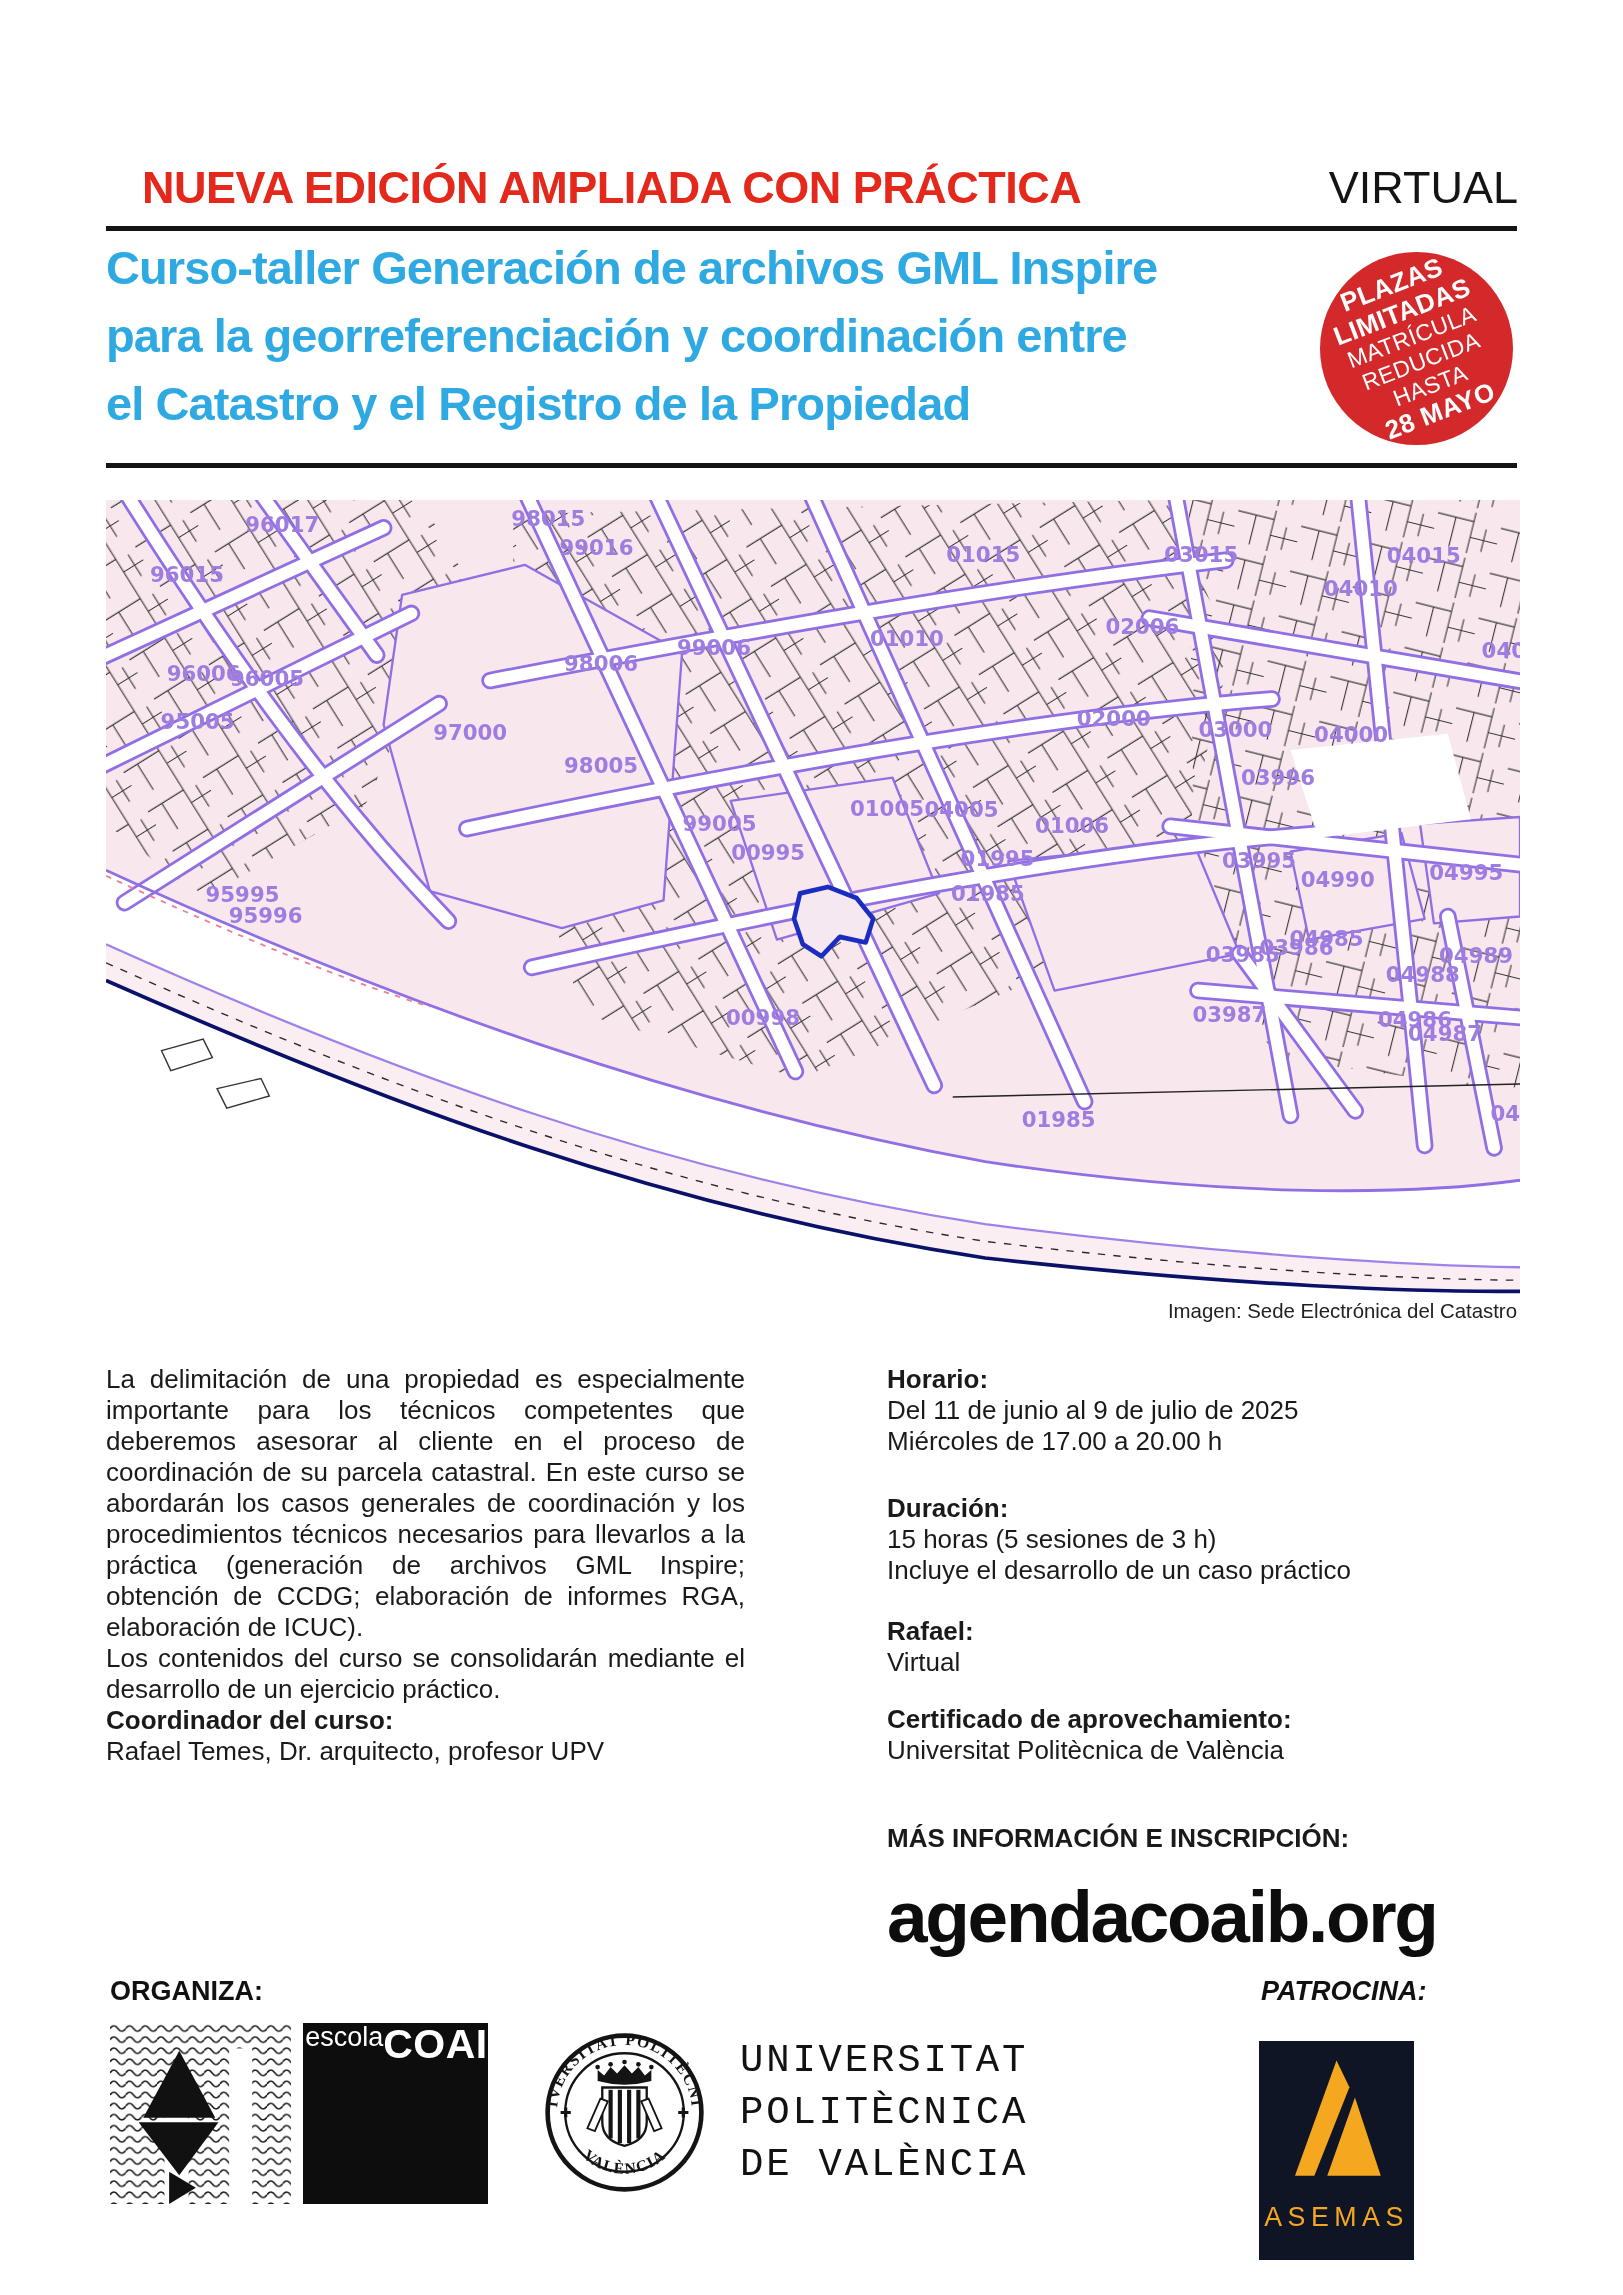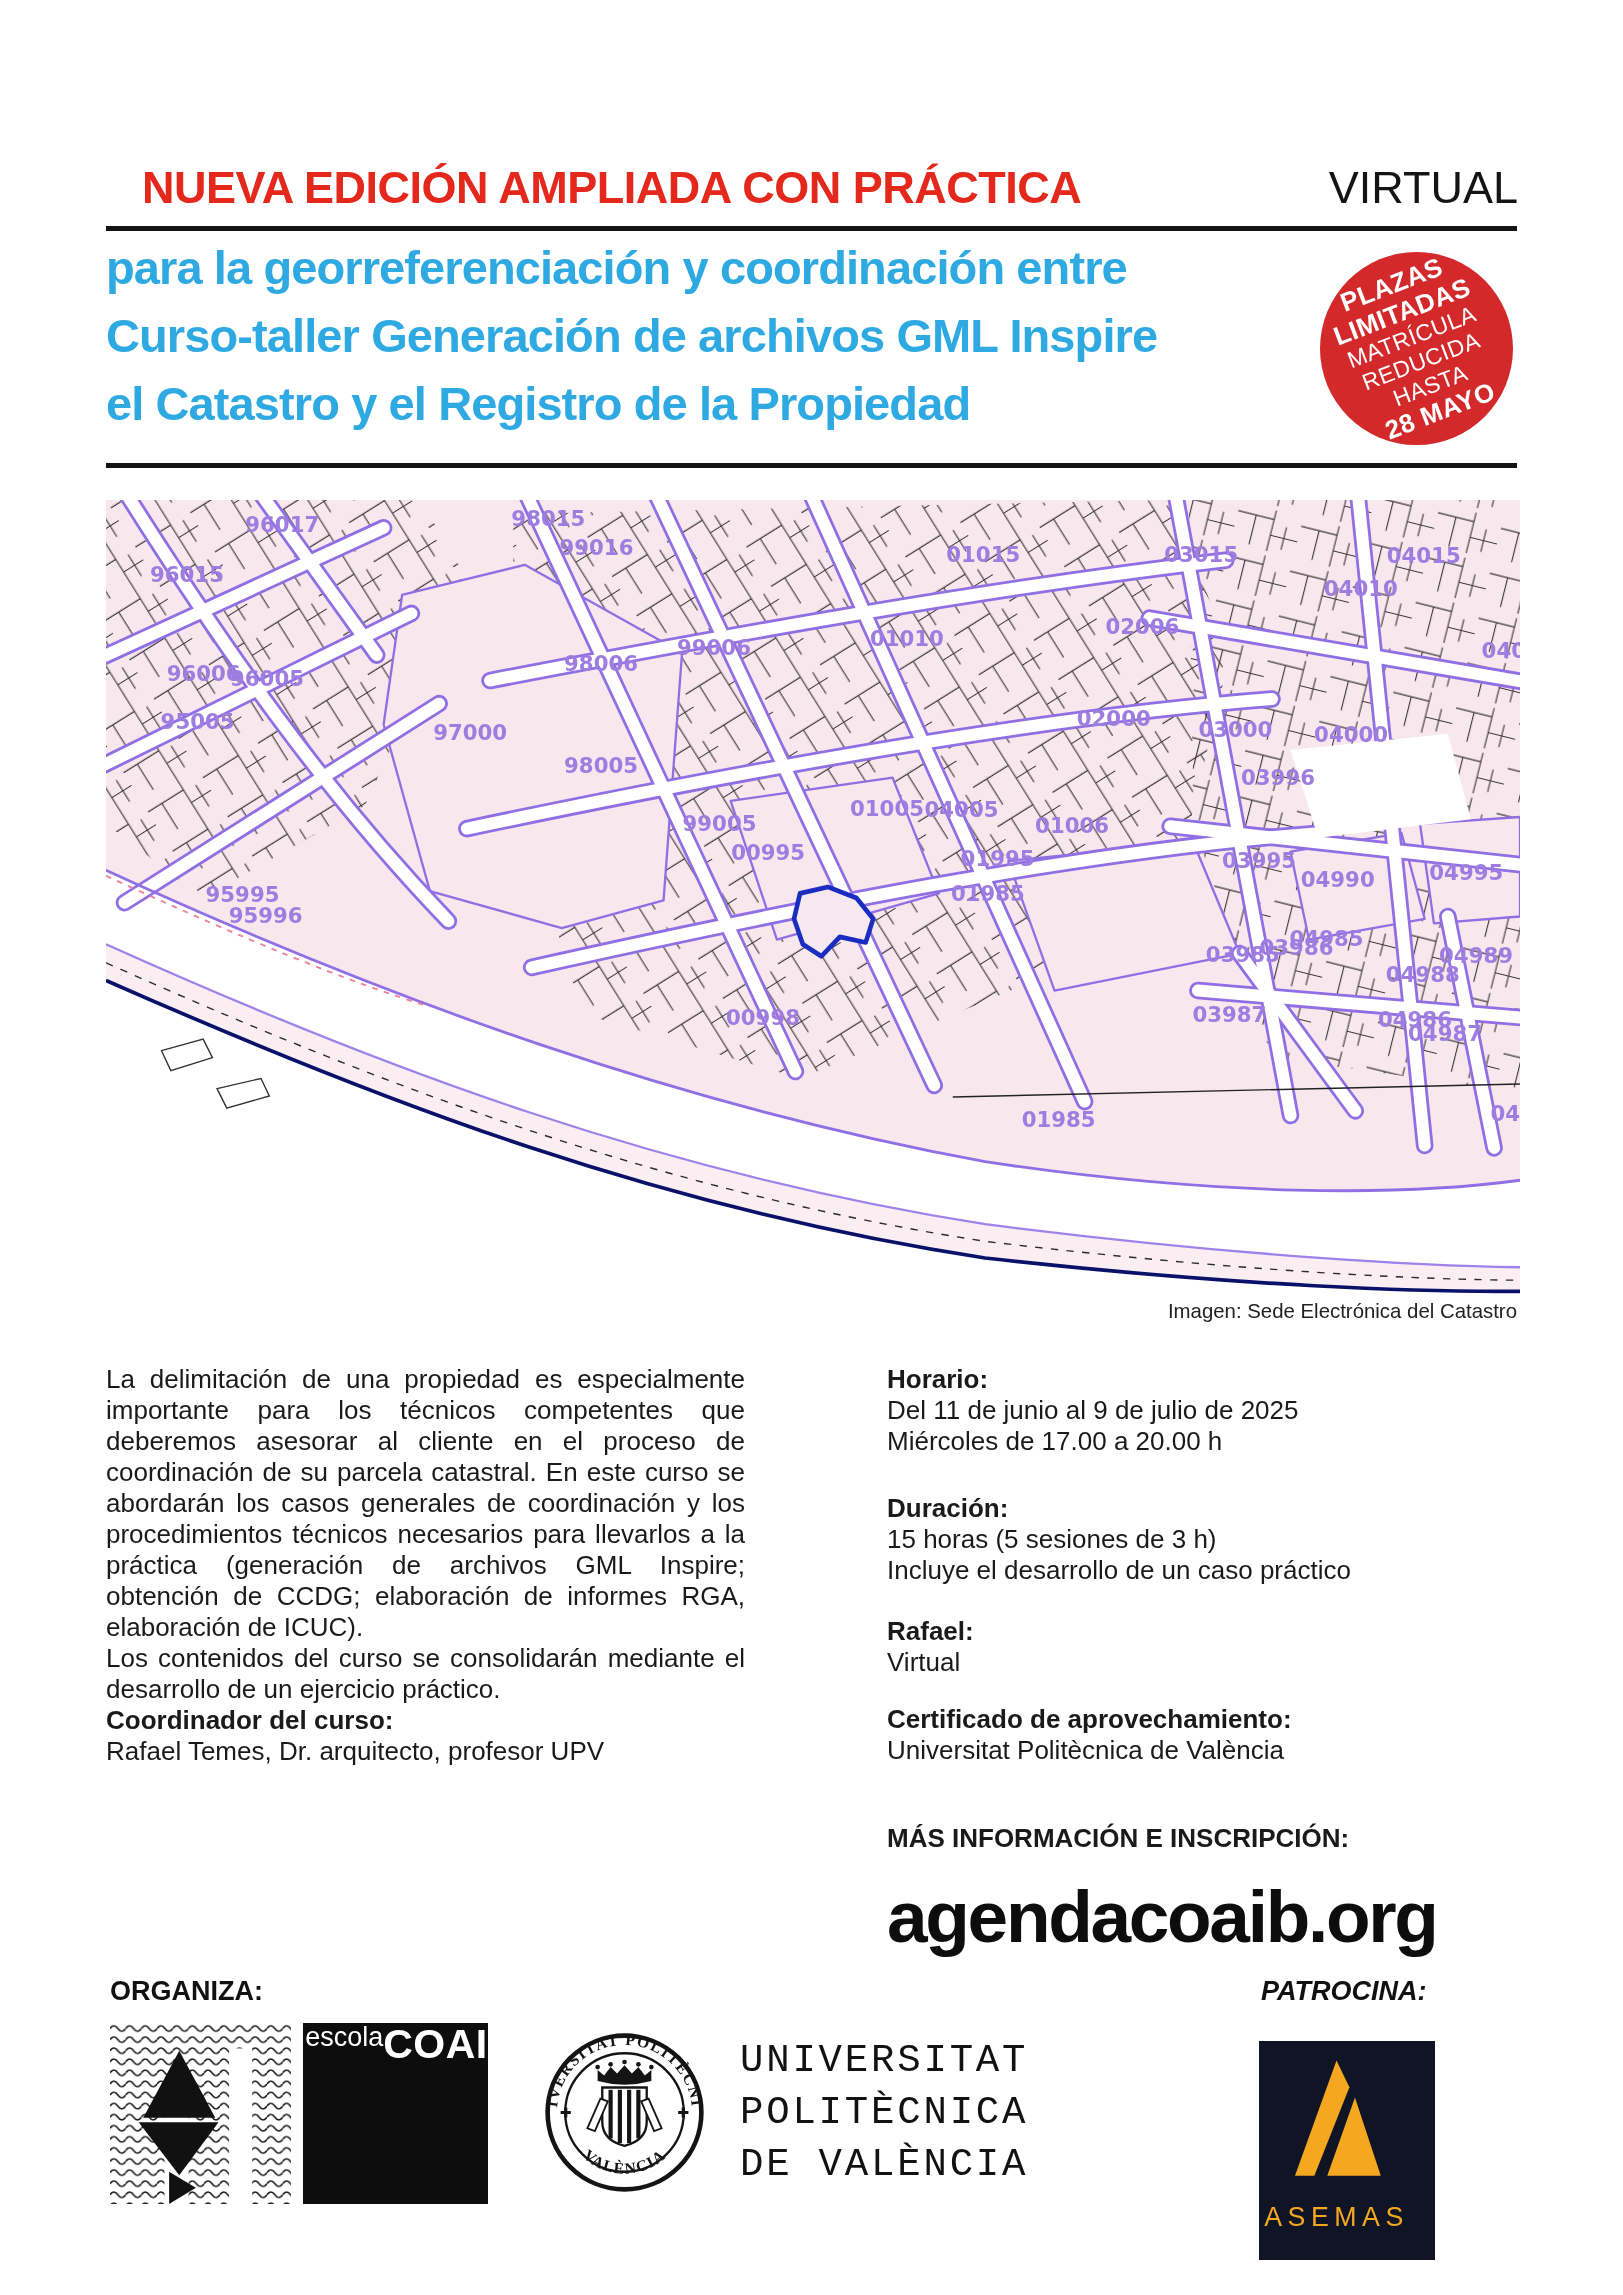--- a/index.html
+++ b/index.html
@@ -53,34 +53,34 @@
   .coaib-pattern{left:110px;top:2023px;}
   .escola-box{left:303px;top:2023px;width:185px;height:181px;background:#0d0d0d;color:#ffffff;
               display:flex;flex-direction:row;justify-content:center;padding-left:32px;box-sizing:border-box;}
   .escola-box .l1{font-size:27px;font-weight:400;line-height:1.1;}
   .escola-box .l2{font-size:41px;font-weight:700;line-height:1.05;letter-spacing:0.5px;}
   .upv-seal{left:543px;top:2031px;}
   .seal-txt{font-family:"Liberation Serif",serif;font-size:34px;font-weight:700;letter-spacing:3px;fill:#141414;}
   .upv-text{left:740px;top:2035px;font-family:Liberation Mono, monospace;font-size:39px;letter-spacing:2.8px;
             line-height:52px;color:#121212;}
   .upv-text span{display:block;}
-  .asemas-box{left:1259px;top:2041px;width:176px;height:219px;background:#0f1524;}
+  .asemas-box{left:1259px;top:2041px;width:155px;height:219px;background:#0f1524;}
 </style>
 </head>
 <body>
 
 <div class="page">
 
   <div class="abs eyebrow">NUEVA EDICIÓN AMPLIADA CON PRÁCTICA</div>
   <div class="abs mode">VIRTUAL</div>
   <div class="abs rule rule1"></div>
 
   <div class="abs title">
+    <span>Curso-taller Generación de archivos GML Inspire</span>
     <span>para la georreferenciación y coordinación entre</span>
-    <span>Curso-taller Generación de archivos GML Inspire</span>
     <span>el Catastro y el Registro de la Propiedad</span>
   </div>
 
   <div class="abs badge">
     <div class="badge-inner">
       <div class="b">PLAZAS</div>
       <div class="b">LIMITADAS</div>
       <div class="r">MATRÍCULA</div>
       <div class="r">REDUCIDA</div>
       <div class="r">HASTA</div>

